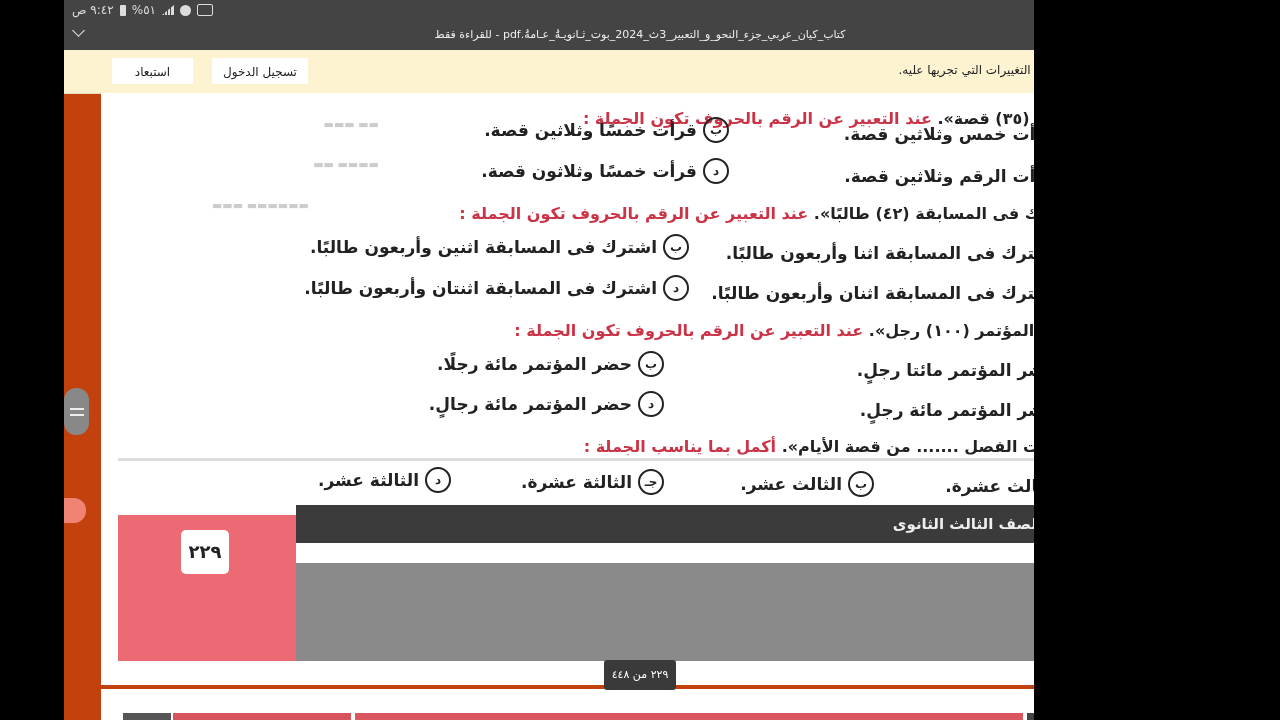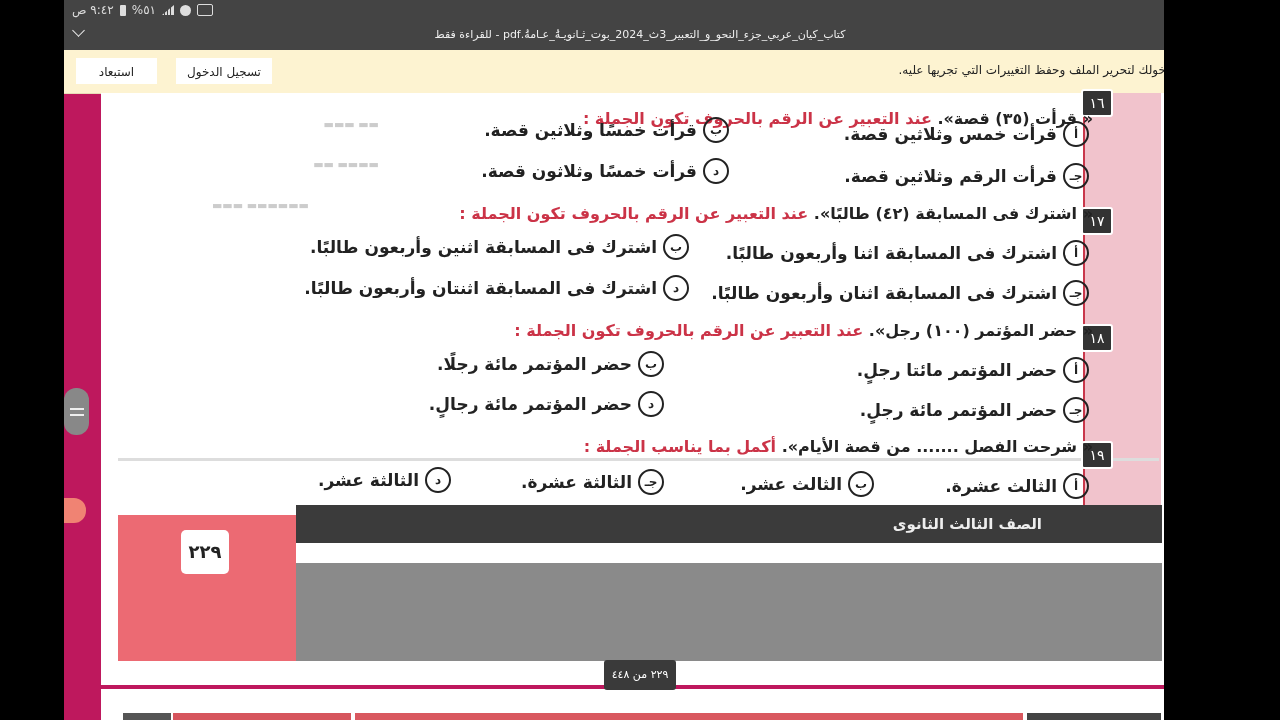--- a/index.html
+++ b/index.html
@@ -1,32 +1,32 @@
 <!DOCTYPE html>
 <html><head>
 <meta charset="utf-8">
 <style>
   html, body { margin:0; padding:0; }
   body { width:1280px; height:720px; position:relative; overflow:hidden; background:#000; font-family:"DejaVu Sans", sans-serif; }
-  .app { position:absolute; left:64px; top:0; width:1100px; height:720px; background:#be185d; overflow:hidden; }
+  .app { position:absolute; left:64px; top:0; width:970px; height:720px; background:#c2410c; overflow:hidden; }
   .statusbar { position:absolute; left:0; top:0; width:1152px; height:22px; background:#444; color:#ddd; font-size:12px; }
   .statusbar .left { position:absolute; left:8px; top:3px; display:flex; gap:6px; align-items:center; direction:ltr; }
   .statusbar .right { position:absolute; right:8px; top:3px; }
   .ico { display:inline-block; }
   .cast { width:14px; height:10px; border:1.5px solid #ddd; border-radius:2px; position:relative; }
   .alarm { width:11px; height:11px; border-radius:50%; background:#ddd; }
   .sig { width:12px; height:10px; background:linear-gradient(to right,#ddd 0 2px,transparent 2px 3px,#ddd 3px 5px,transparent 5px 6px,#ddd 6px 8px,transparent 8px 9px,#ddd 9px 11px); clip-path:polygon(0 100%,100% 0,100% 100%); }
   .batt { width:6px; height:11px; background:#ddd; border-radius:1px; }
   .bat-r { width:14px; height:9px; background:#ddd; border-radius:1px; display:inline-block; }
   .titlebar { position:absolute; left:0; top:22px; width:1152px; height:28px; background:#444; color:#eee; font-size:11px; }
   .titlebar .title { position:absolute; left:0; right:0; top:6px; text-align:center; direction:rtl; }
   .titlebar .chev { position:absolute; left:10px; top:4px; width:8px; height:8px; border-right:1.5px solid #eee; border-bottom:1.5px solid #eee; transform:rotate(45deg); }
   .banner { position:absolute; left:0; top:50px; width:1152px; height:43px; background:#fdf3d1; border-bottom:1px solid #e8ddb8; }
   .banner .msg { position:absolute; right:14px; top:13px; font-size:12px; color:#222; direction:rtl; }
-  .banner .btn { position:absolute; top:8px; height:26px; background:#fff; border:none; font-size:12px; color:#222; line-height:26px; text-align:center; font-family:"DejaVu Sans", sans-serif; }
+  .banner .btn { position:absolute; top:8px; height:26px; background:#fff; border:none; font-size:12px; color:#222; line-height:26px; text-align:center; font-family:"DejaVu Sans", sans-serif;margin-left:36px; }
   .banner .btn-dismiss { left:12px; width:81px; }
   .banner .btn-login { left:112px; width:96px; }
   .page { position:absolute; left:37px; top:93px; width:1078px; height:592px; background:#fff; }
   .page-inner { position:absolute; left:0; top:0; right:0; bottom:0; }
   .pinkbar { position:absolute; left:982px; top:0; width:76px; height:425px; background:#f1c3cc; border-left:2px solid #c9374b; }
   .q { position:absolute; right:86px; direction:rtl; color:#cb3347; font-weight:bold; font-size:16px; white-space:nowrap; }
   .q .black { color:#222; }
   .qnum { position:absolute; right:66px; width:28px; height:24px; background:#333; color:#fff; font-size:14px; text-align:center; line-height:24px; border-radius:3px; border:2px solid #fff; }
   .opt { position:absolute; direction:rtl; font-size:17px; font-weight:bold; color:#222; white-space:nowrap; display:flex; align-items:center; gap:6px; }
   .circ { display:inline-block; width:22px; height:22px; border:2px solid #222; border-radius:50%; font-size:12px; text-align:center; line-height:22px; }

